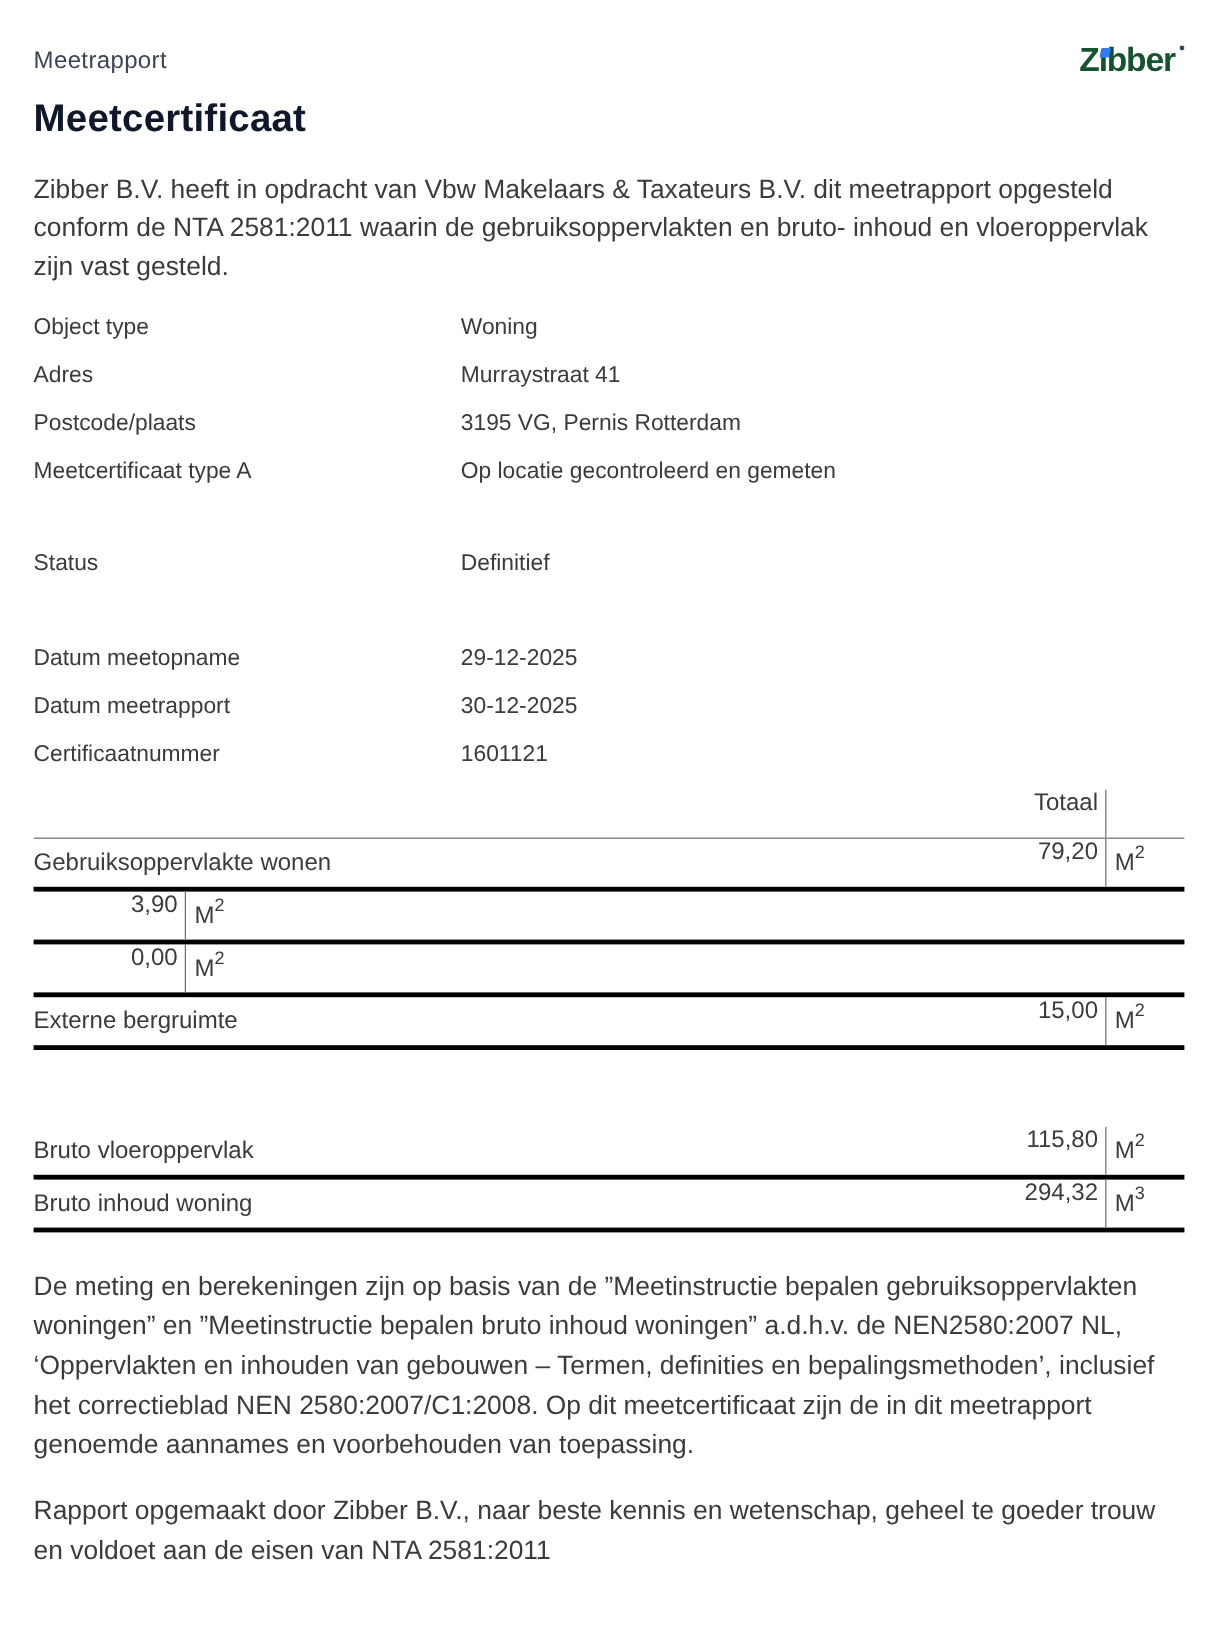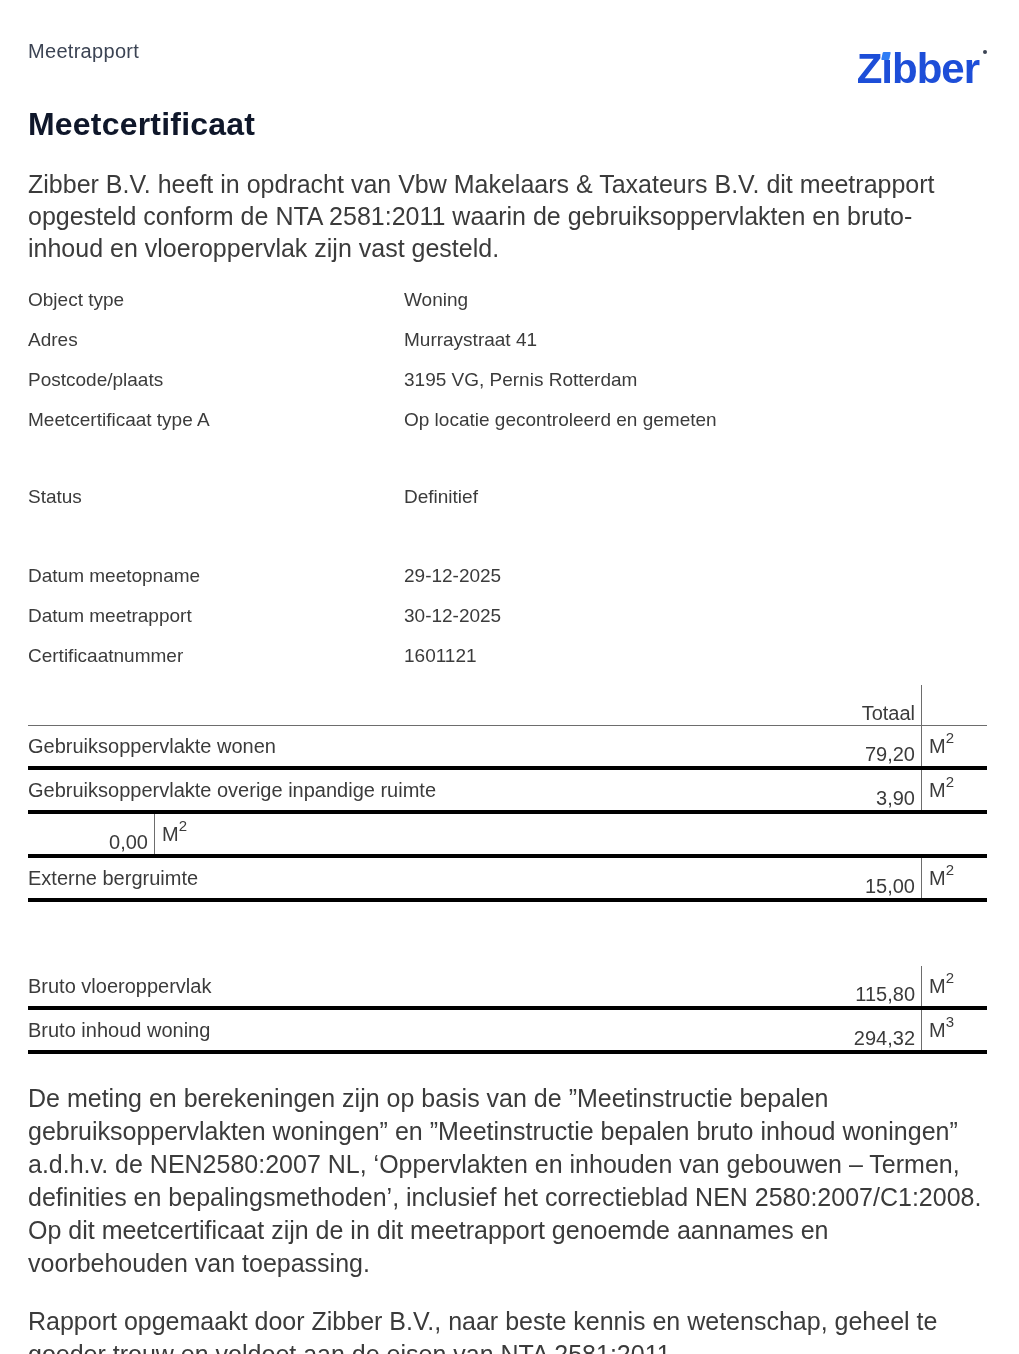--- a/index.html
+++ b/index.html
@@ -7,53 +7,53 @@
     width: 1019px; height: 1354px;
     font-family: "Liberation Sans", sans-serif;
     color: #3b3b3b;
     overflow: hidden;
   }
   .page { padding: 36px 32px 0 28px; box-sizing: border-box; width: 1019px; height: 1085px; }
 
   
   .hdr { display: flex; justify-content: space-between; align-items: flex-start; }
   .doc-type { font-size: 20px; font-weight: 500; color: #3c4454; letter-spacing: .3px; padding-top: 4px; }
-  .logo { font-size: 42px; font-weight: 800; color: #1d4ed8; letter-spacing: -1px; line-height: 1; position: relative; padding-right: 8px; margin-top: 12px; }
+  .logo { font-size: 28px; font-weight: 800; color: #14532d; letter-spacing: -1px; line-height: 1; position: relative; padding-right: 8px; }
   .logo-i { position: relative; display: inline-block; }
   .logo-i::before {
     content: ""; position: absolute; top: 4px; left: 1px;
     width: 8px; height: 8px; background: #2f7df5;
     transform: skewX(-12deg); border-radius: 1px;
   }
   .tm-dot { position: absolute; top: 2px; right: 0; width: 4px; height: 4px; border-radius: 50%; background: #3c4454; }
 
   
   .title { margin-top: 16px; font-size: 32px; line-height: 36px; font-weight: 800; color: #0f172a; letter-spacing: .2px; }
 
   
-  .para { font-size: 25px; line-height: 32px; color: #3b3b3b; }
+  .para { font-size: 22px; line-height: 32px; color: #3b3b3b; }
   .intro { margin-top: 26px; }
   .legal { margin-top: 28px; line-height: 33px; }
   .closing { margin-top: 22px; line-height: 33px; }
 
   
   .kv-block { margin-top: 24px; }
   .kv-row { display: flex; height: 40px; align-items: flex-start; font-size: 19px; }
   .kv-label { width: 356px; flex: 0 0 356px; }
-  .kv-value { flex: 1; margin-left: 20px; }
+  .kv-value { flex: 1; }
   .status-block { margin-top: 37px; }
   .dates-block { margin-top: 39px; }
 
   
   .mtable { margin-top: 0; }
   .mtable2 { margin-top: 64px; }
   .m-row { display: flex; align-items: center; height: 40px; border-bottom: 4px solid #000000; font-size: 20px; }
   .m-head { border-bottom: 1px solid #6d6d6d; }
   .m-label { flex: 1; }
-  .m-value { flex: 0 0 120px; text-align: right; padding-right: 6px; border-right: 1px solid #6d6d6d; align-self: stretch; display: flex; align-items: flex-end; justify-content: flex-end; }
+  .m-value { flex: 0 0 120px; text-align: right; padding-right: 6px; border-right: 1px solid #6d6d6d; align-self: stretch; display: flex; align-items: flex-start; justify-content: flex-end; }
   .m-unit { flex: 0 0 58px; padding-left: 7px; }
   .m-unit sup { font-size: 15px; line-height: 0; position: relative; top: -2px; }
   .m-head .m-label, .m-head .m-unit { visibility: hidden; }
 </style>
 </head>
 <body>
 
 <div class="page">
 
   <div class="hdr">
@@ -113,21 +113,20 @@
           <span style="visibility:visible;color:#3b3b3b;">Totaal</span>
         </div>
       <div class="m-unit">&nbsp;</div>
     </div>
     <div class="m-row" style="border-top:1px solid #6d6d6d;">
       <div class="m-label">Gebruiksoppervlakte wonen</div>
       <div class="m-value">79,20</div>
       <div class="m-unit"><span>M</span><sup>2</sup></div>
     </div>
     <div class="m-row">
-      <div class="m-label">Gebruiksoppervlakte overige inpandige ruimte</div>
       <div class="m-value">3,90</div>
       <div class="m-unit"><span>M</span><sup>2</sup></div>
     </div>
     <div class="m-row">
       <div class="m-value">0,00</div>
       <div class="m-unit"><span>M</span><sup>2</sup></div>
     </div>
     <div class="m-row">
       <div class="m-label">Externe bergruimte</div>
       <div class="m-value">15,00</div>

